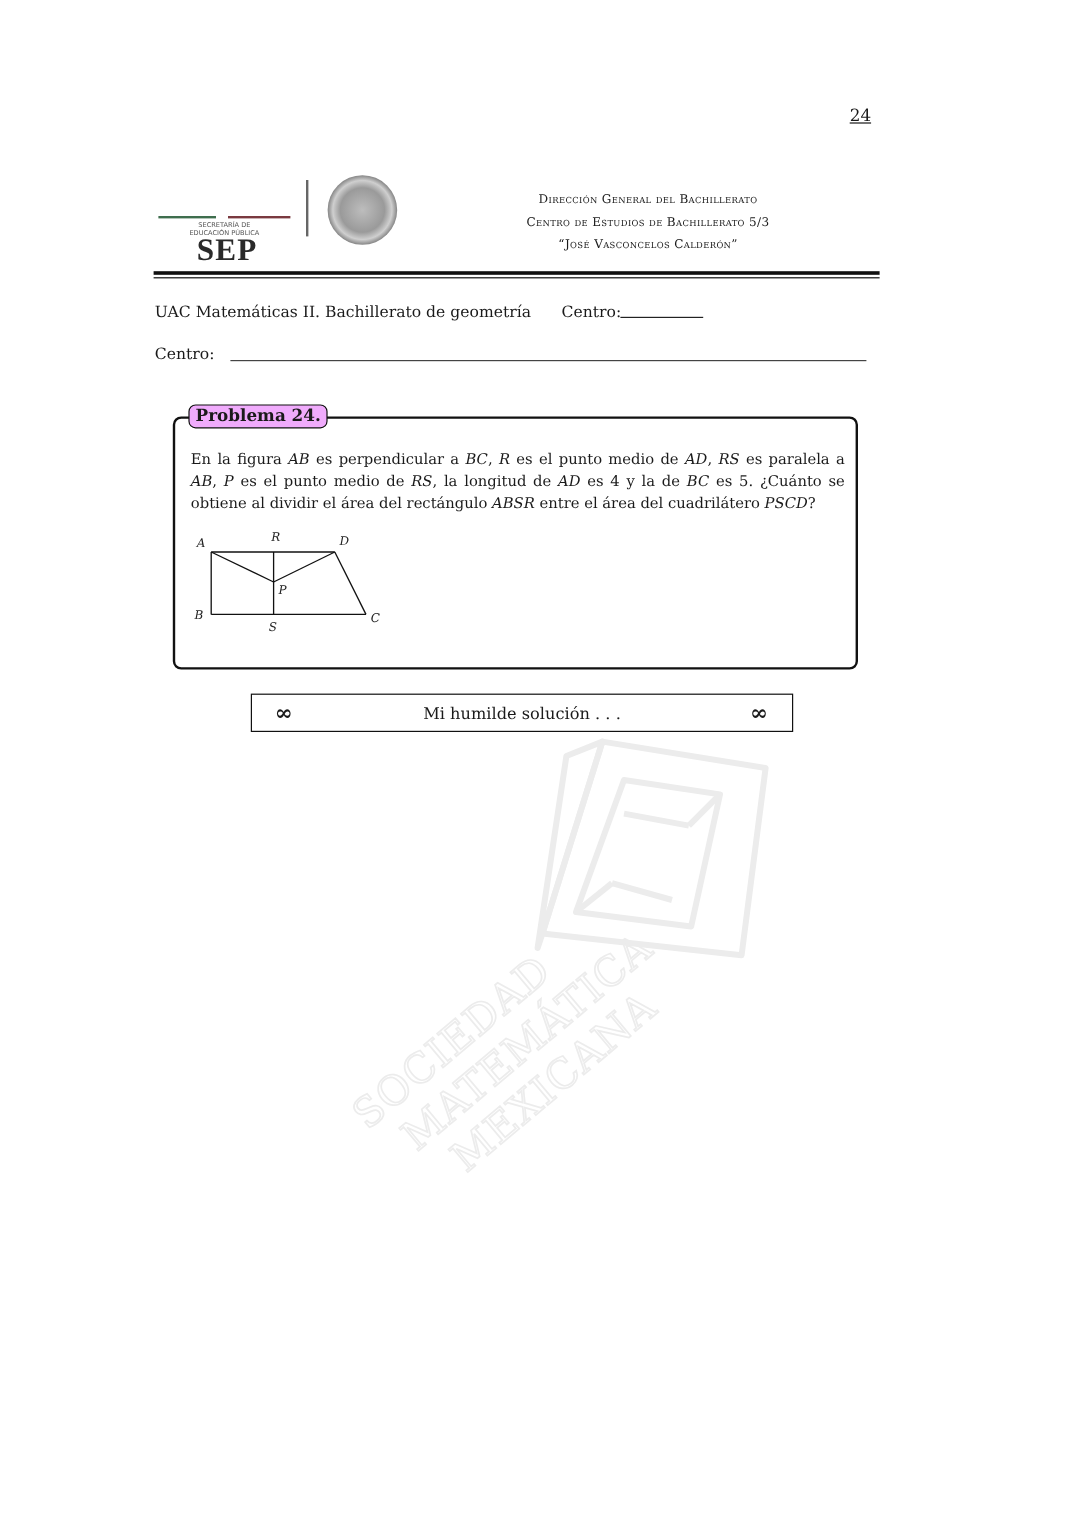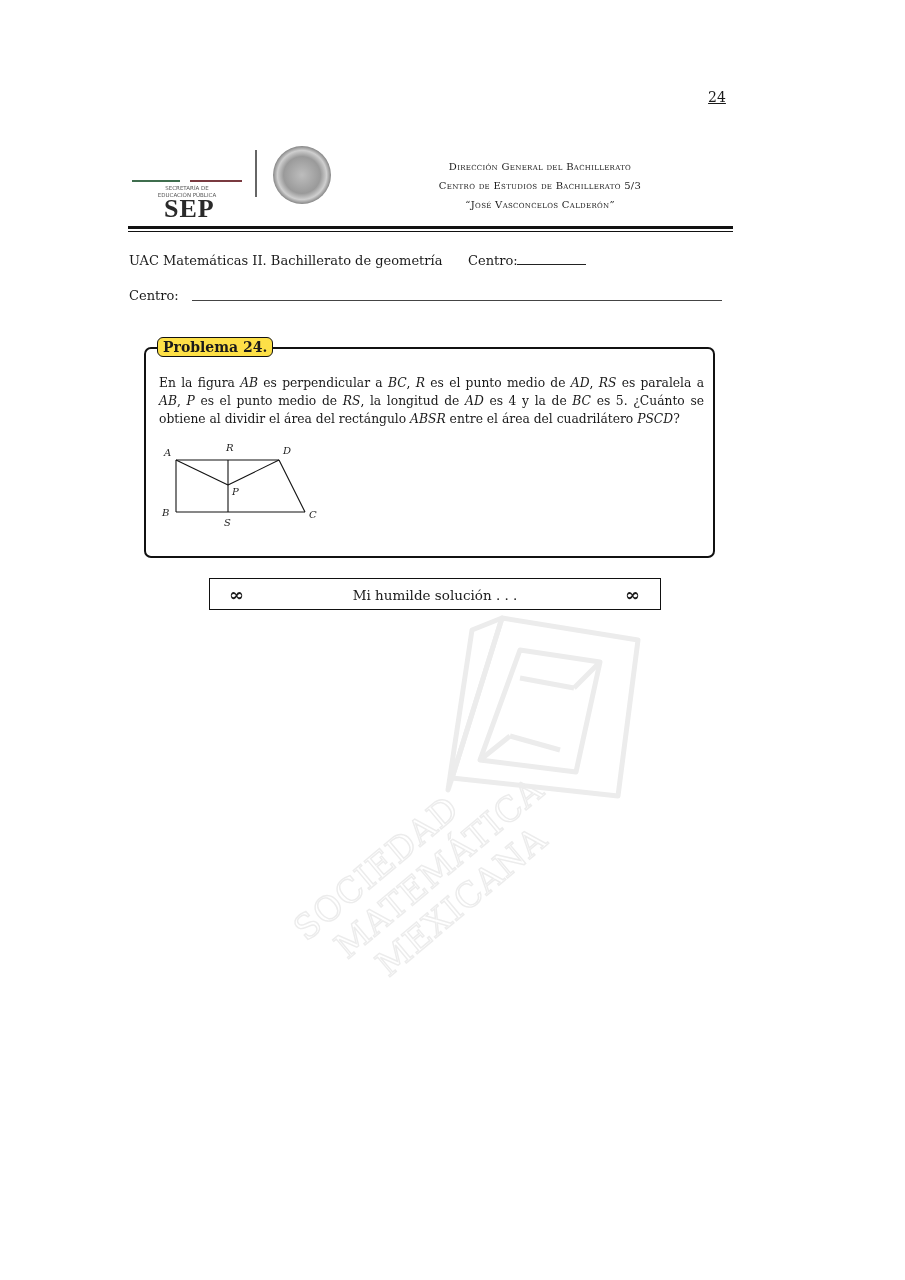--- a/index.html
+++ b/index.html
@@ -26,21 +26,21 @@
   .rule-thin { left: 128px; top: 230.5px; width: 605px; height: 1px; background: #111; }
 
   .course { left: 129px; top: 253px; font-size: 13px; }
   .grupo-label { left: 468px; top: 253px; font-size: 13px; }
   .grupo-line { left: 517px; top: 264px; width: 69px; height: 1px; background: #222; }
   .nombre-label { left: 129px; top: 288px; font-size: 13px; }
   .nombre-line { left: 192px; top: 300px; width: 530px; height: 1px; background: #444; }
 
   
   .problem-box { left: 144px; top: 347px; width: 571px; height: 211px; border: 2px solid #111; border-radius: 7px; box-sizing: border-box; }
-  .problem-title { left: 157px; top: 337px; padding: 1px 5px 0 5px; background: #fde047; border: 1.5px solid #111;
+  .problem-title { left: 157px; top: 337px; padding: 1px 5px 0 5px; background: #f0abfc; border: 1.5px solid #111;
                    border-radius: 6px; font-weight: bold; font-size: 14px; line-height: 17px; }
   .problem-text { left: 159px; top: 374px; width: 545px; font-size: 12.3px; line-height: 18px; text-align: justify; }
   .problem-text i { font-style: italic; }
   .figure { left: 150px; top: 435px; width: 180px; height: 100px; }
   .fig-label { font-family: "DejaVu Serif", serif; font-style: italic; font-size: 10px; fill: #222; }
 
   
   .solution-bar { left: 209px; top: 578px; width: 452px; height: 32px; border: 1.2px solid #111; box-sizing: border-box; }
   .inf-left { left: 229px; top: 584px; font-size: 18px; font-weight: bold; }
   .inf-right { left: 625px; top: 584px; font-size: 18px; font-weight: bold; }

